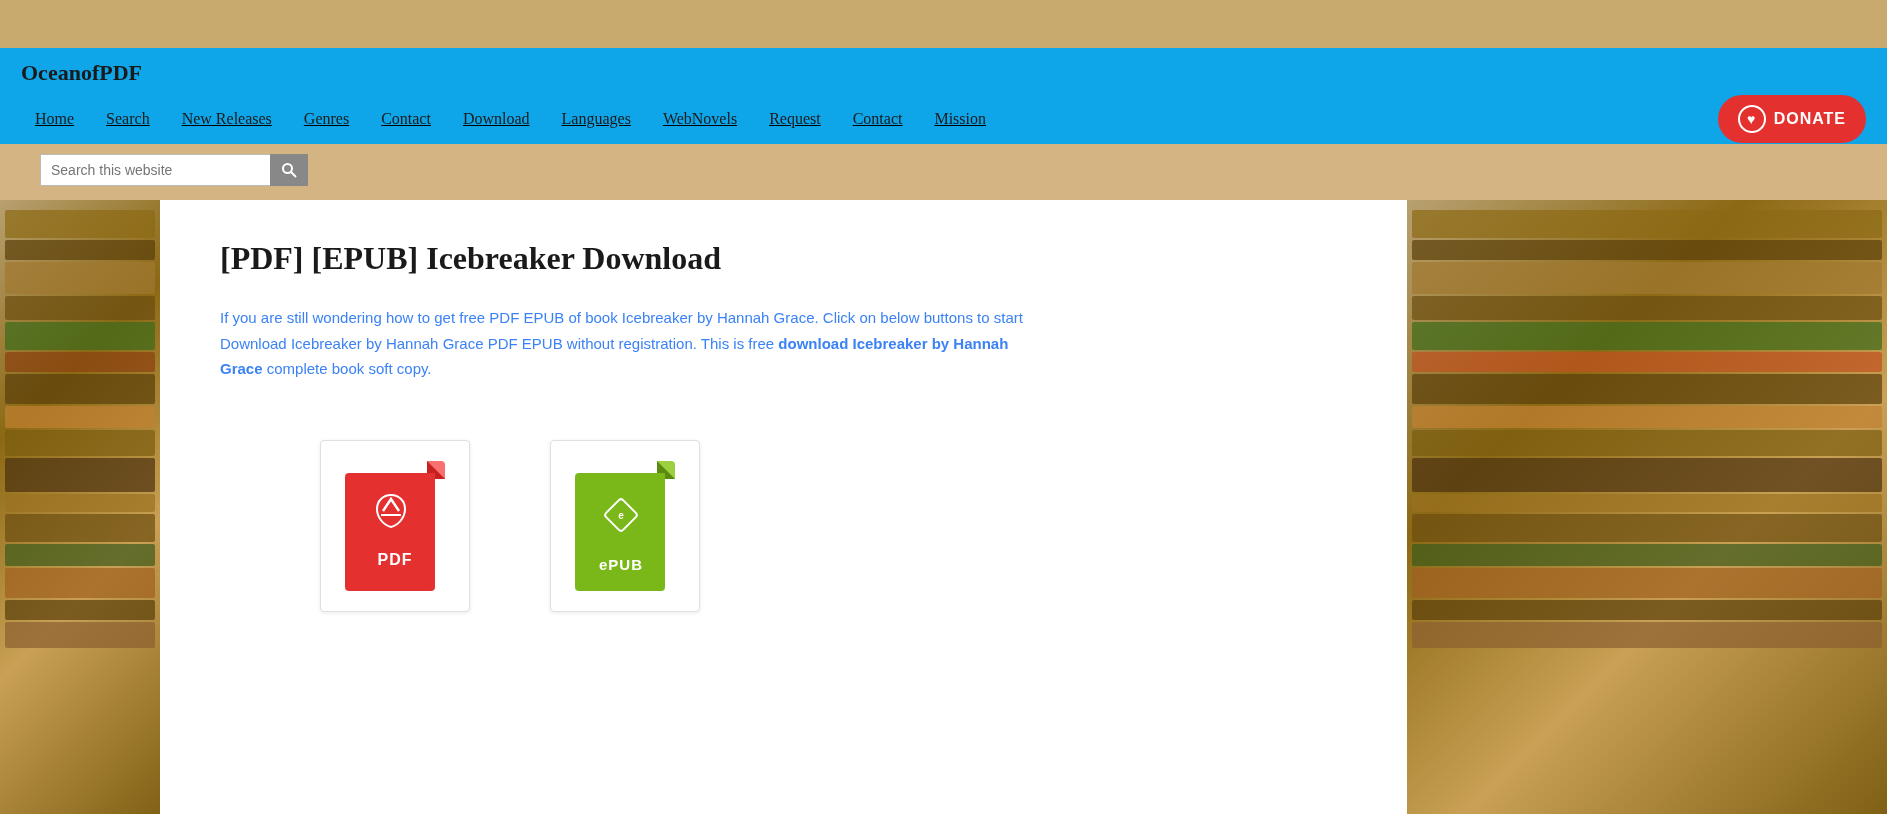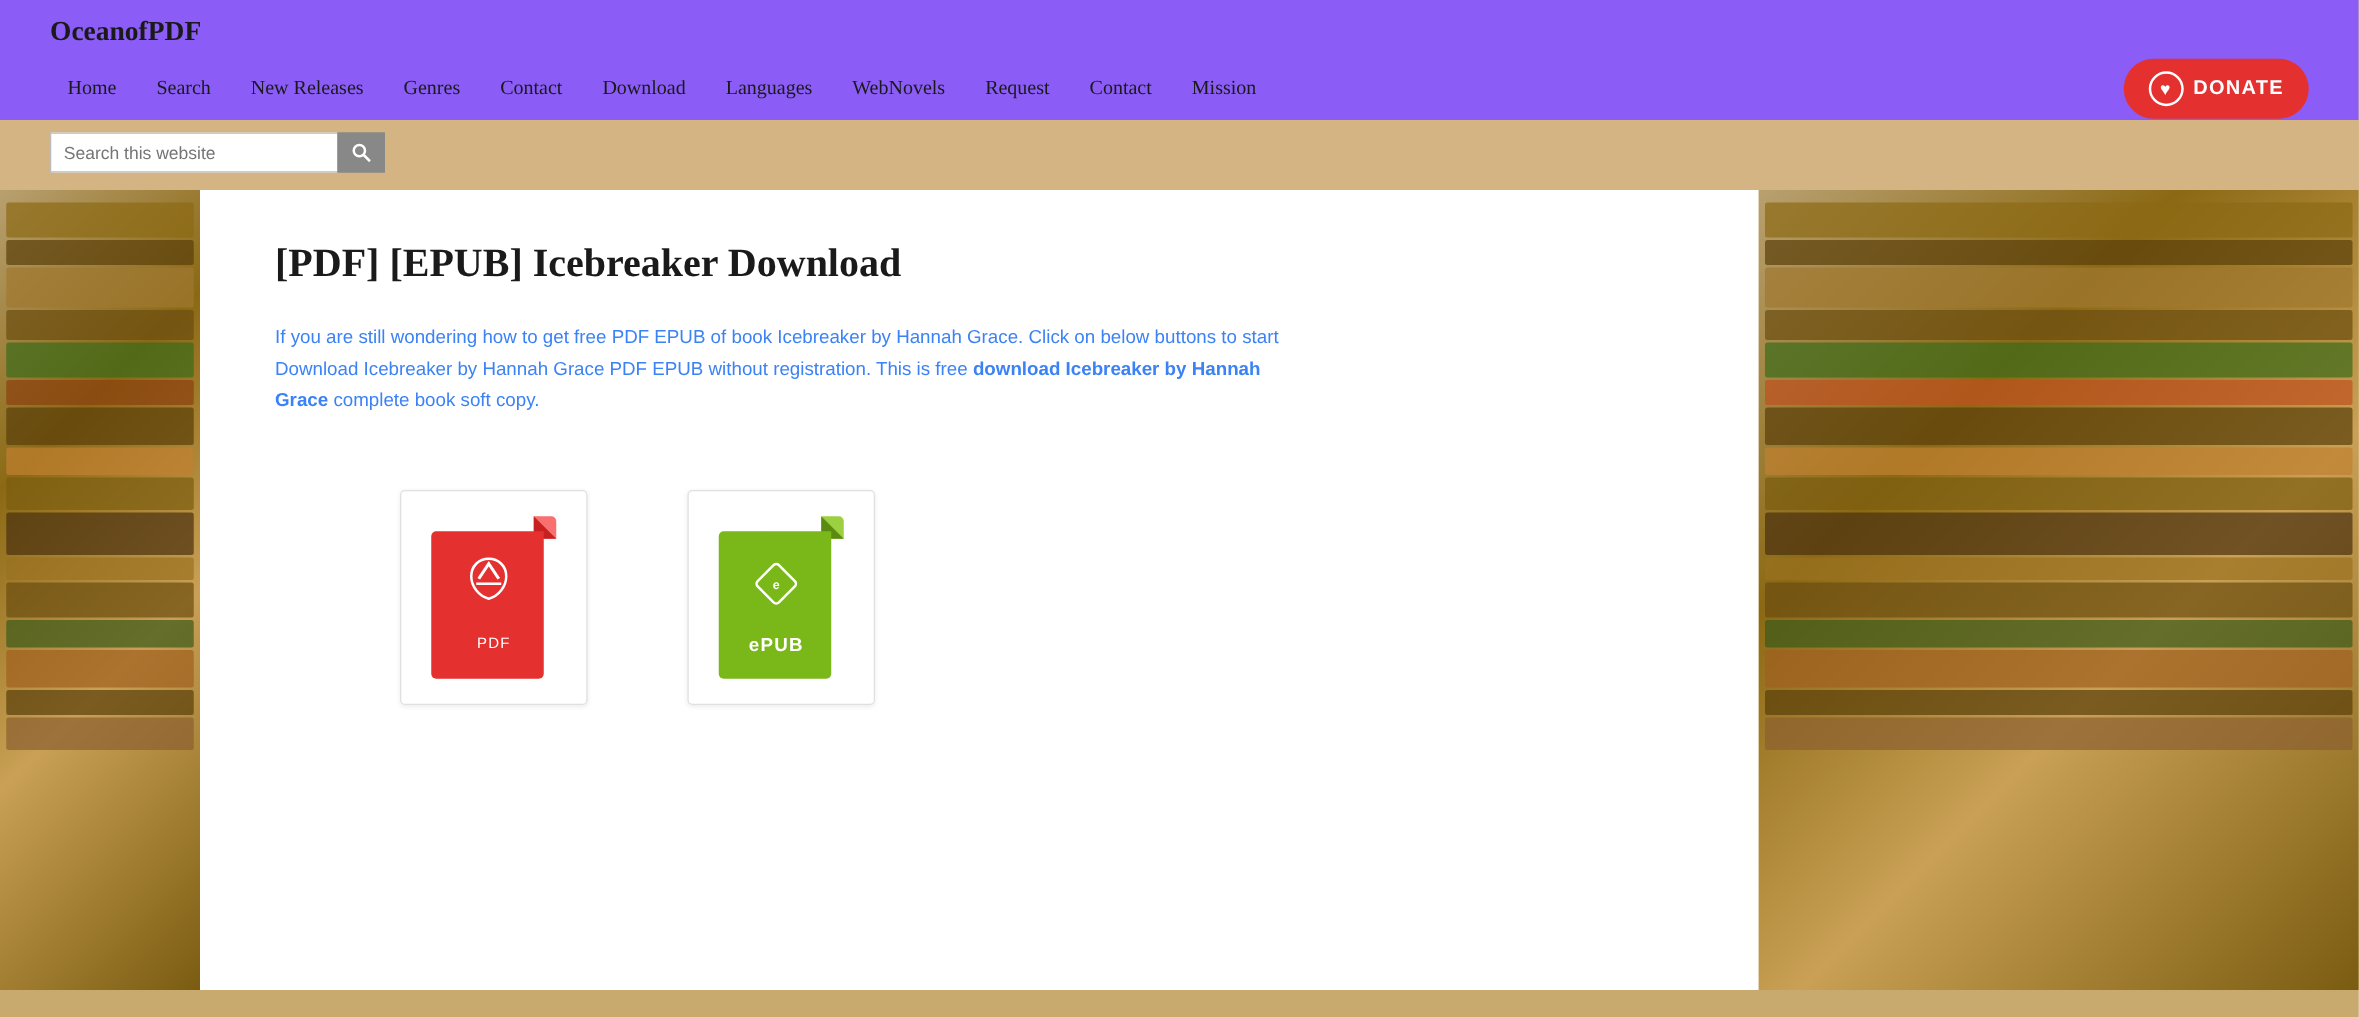--- a/index.html
+++ b/index.html
@@ -1,35 +1,37 @@
 <!DOCTYPE html>
 <html><head>
   <meta charset="utf-8">
   <style>
     * { margin: 0; padding: 0; box-sizing: border-box; }
     body { font-family: Georgia, 'Times New Roman', serif; background: #c8a96e; }
 
     
     .site-header {
-      background: #8b5cf6;
-      padding: 0 40px;
+      background: #0ea5e9;
+      padding: 0 21px;
+      margin-top: 48px;
     }
     .site-title {
       font-size: 22px;
       font-weight: bold;
       color: #1a1a1a;
       padding: 12px 0 8px 0;
       display: block;
     }
     .main-nav {
       display: flex;
       align-items: center;
       gap: 0;
       padding: 0;
       border-top: none;
+      text-decoration: underline;
     }
     .nav-items {
       display: flex;
       align-items: center;
       flex: 1;
       gap: 4px;
     }
     .nav-item {
       font-size: 16px;
       color: #1a1a1a;
@@ -213,22 +215,22 @@
       background: #f87070;
       border-radius: 0 4px 0 0;
     }
     .pdf-label {
       position: absolute;
       bottom: 22px;
       left: 0;
       right: 0;
       text-align: center;
       color: white;
-      font-size: 12px;
-      font-weight: normal;
+      font-size: 16px;
+      font-weight: bold;
       letter-spacing: 1px;
       font-family: Arial, sans-serif;
     }
     .pdf-acrobat {
       position: absolute;
       top: 30px;
       left: 0;
       right: 8px;
       text-align: center;
       color: white;

